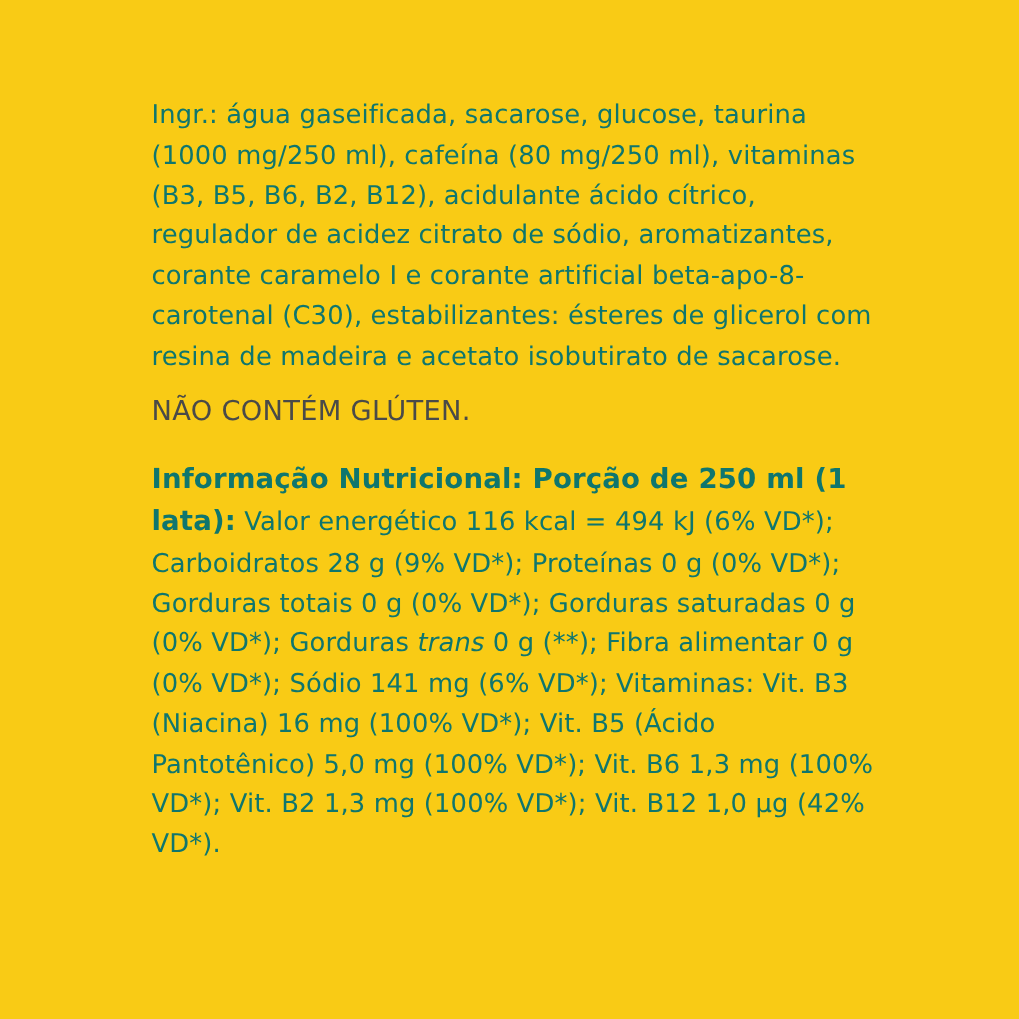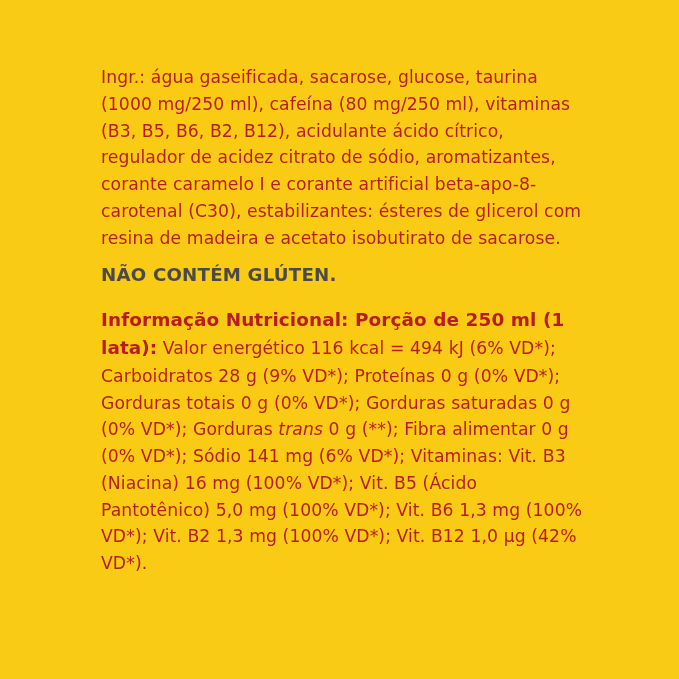--- a/index.html
+++ b/index.html
@@ -16,32 +16,32 @@
   .label-panel {
     position: absolute;
     left: 0;
     top: 0;
     width: 679px;
     height: 679px;
     box-sizing: border-box;
     padding: 64px 96px 0 101px;
   }
   .block {
-    color: #b91c1c;
+    color: #0f766e;
     font-size: 17.2px;
     line-height: 1.555;
     letter-spacing: 0.1px;
     text-align: left;
   }
   .ingredients {
     margin: 0 0 10px 0;
     width: 482px;
   }
   .gluten {
-    font-weight: bold;
+    font-weight: normal;
     font-size: 18.2px;
     margin: 0 0 3px 0;
     letter-spacing: 0.2px;
     color: #4a4a48;
   }
   .nutrition {
     margin: 16px 0 9px 0;
     width: 490px;
   }
   .nutrition .heading {

